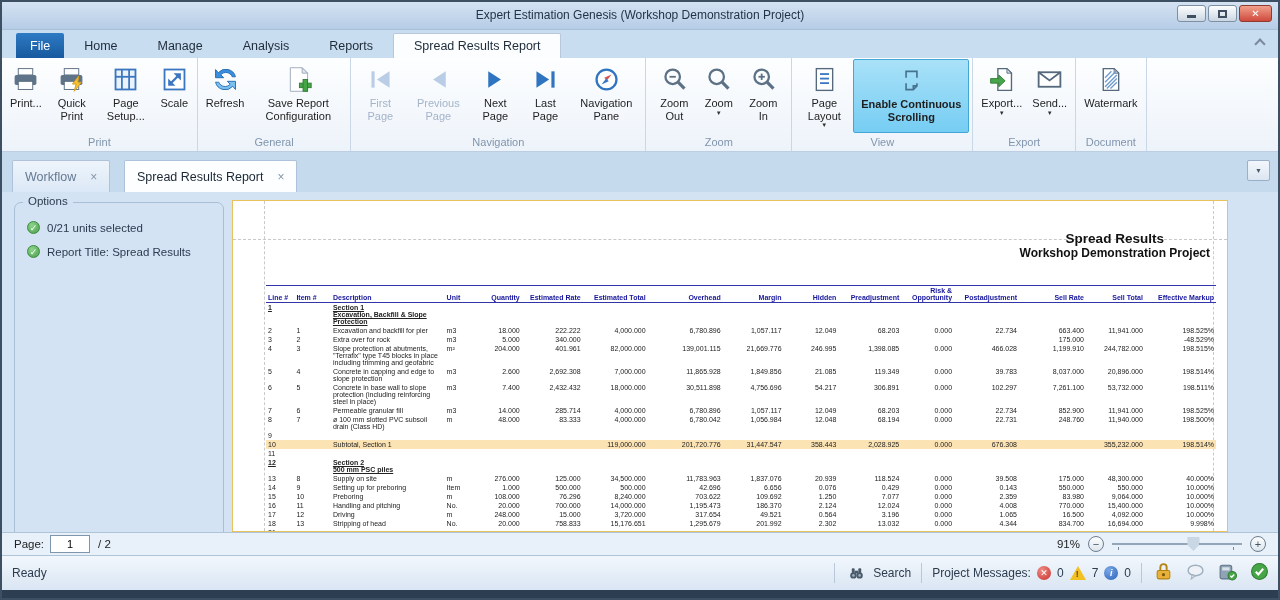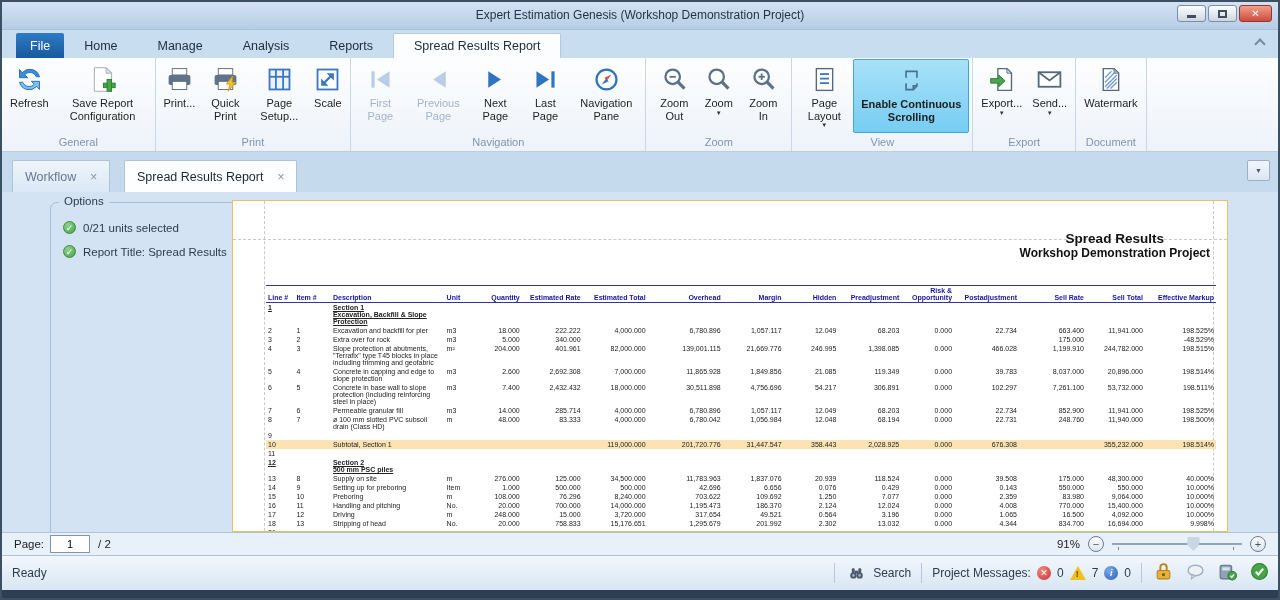--- a/index.html
+++ b/index.html
@@ -47,21 +47,21 @@
   .doctab.active { background:#fdfeff; color:#1c2835; }
   .doctab .tclose { margin-left:14px; color:#8496a9; font-size:12px; }
   .doctab-list-btn { position:absolute; right:8px; top:8px; width:23px; height:21px; border:1px solid #9ab0c8;
     border-radius:2px; background:linear-gradient(#f2f7fc,#dce6f1); display:flex; align-items:center; justify-content:center;
     font-size:7px; color:#4a5a6a; }
 
   
   .content { position:absolute; left:0; top:190px; width:100%; height:340px; background:#d3e3f4; overflow:hidden; }
 
   .options-panel { position:absolute; left:12px; top:10px; width:210px; height:392px;
-    border:1px solid #a8bfd6; border-radius:7px;margin-left:36px; }
+    border:1px solid #a8bfd6; border-radius:7px; }
   .options-title { position:absolute; top:-8px; left:8px; background:#d3e3f4; padding:0 5px; font-size:11.5px; color:#2c3c4e; }
   .opt-item { position:absolute; left:12px; display:flex; align-items:center; gap:7px; font-size:11.5px; color:#2c3c4e; }
   .check-circle { width:13px; height:13px; border-radius:50%; background:radial-gradient(circle at 35% 30%,#8ed48e,#4aa04a);
     border:1px solid #3c8a3c; color:#fff; font-size:9px; line-height:12px; text-align:center; flex:0 0 auto; }
   .change-btn { position:absolute; left:98px; bottom:10px; width:80px; height:21px;
     background:linear-gradient(#f7fafc,#dbe3ec); border:1px solid #8fa1b5; border-radius:2px;
     font-size:11px; color:#222; text-align:center; line-height:19px; }
 
   
   .page { position:absolute; left:230px; top:8px; width:996px; height:332px; background:#fff; border:1px solid #e9c25e; overflow:hidden; }
@@ -149,88 +149,88 @@
   </div>
   <div class="collapse-chev"></div>
 
   <div class="ribbon">
 
     <div class="rgroup">
       <div class="rbtns">
         <div class="rbtn">
           <span class="ric">
             <svg viewBox="0 0 32 32">
+                <rect x="8" y="4" width="16" height="7" fill="#fff" stroke="#55687c"></rect>
+                <rect x="4" y="11" width="24" height="11" rx="2" fill="#5f7488"></rect>
+                <rect x="8" y="18" width="16" height="9" fill="#fff" stroke="#55687c"></rect>
+              </svg>
+          </span>
+          <span class="rlbl" style="max-width:44px">Print...</span>
+        </div>
+        <div class="rbtn">
+          <span class="ric">
+            <svg viewBox="0 0 32 32">
+                <rect x="8" y="4" width="16" height="7" fill="#fff" stroke="#55687c"></rect>
+                <rect x="4" y="11" width="24" height="11" rx="2" fill="#5f7488"></rect>
+                <rect x="8" y="18" width="16" height="9" fill="#fff" stroke="#55687c"></rect>
+                <path d="M24 12l-7 9h4l-2 8 8-10h-4z" fill="#f5c332" stroke="#d69a19"></path>
+              </svg>
+          </span>
+          <span class="rlbl" style="max-width:40px">Quick Print</span>
+        </div>
+        <div class="rbtn">
+          <span class="ric">
+            <svg viewBox="0 0 32 32">
+                <rect x="5" y="5" width="22" height="22" fill="#eaf2fb" stroke="#3b76c0" stroke-width="2"></rect>
+                <line x1="12" y1="5" x2="12" y2="27" stroke="#3b76c0" stroke-width="2"></line>
+                <line x1="20" y1="5" x2="20" y2="27" stroke="#3b76c0" stroke-width="2"></line>
+                <line x1="5" y1="13" x2="27" y2="13" stroke="#3b76c0" stroke-width="2"></line>
+              </svg>
+          </span>
+          <span class="rlbl" style="max-width:48px">Page Setup...</span>
+        </div>
+        <div class="rbtn">
+          <span class="ric">
+            <svg viewBox="0 0 32 32">
+                <rect x="5" y="5" width="22" height="22" fill="#fff" stroke="#3b76c0" stroke-width="2"></rect>
+                <path d="M11 21L21 11" stroke="#3b76c0" stroke-width="2.5"></path>
+                <path d="M9 15v8h8z" fill="#3b76c0"></path>
+                <path d="M23 17V9h-8z" fill="#3b76c0"></path>
+              </svg>
+          </span>
+          <span class="rlbl" style="max-width:44px">Scale</span>
+        </div>
+      </div>
+      <div class="rglabel">Print</div>
+    </div>
+
+    <div class="rgroup">
+      <div class="rbtns">
+        <div class="rbtn">
+          <span class="ric">
+            <svg viewBox="0 0 32 32">
                 <path d="M27 13A11 11 0 0 0 8 8.5L5 5v9h9l-3.2-3.2A7.5 7.5 0 0 1 23.4 13z" fill="#3b8ede" stroke="#1f6ab1"></path>
                 <path d="M5 19a11 11 0 0 0 19 4.5l3 3.5v-9h-9l3.2 3.2A7.5 7.5 0 0 1 8.6 19z" fill="#7cc0f0" stroke="#1f6ab1"></path>
               </svg>
           </span>
           <span class="rlbl" style="max-width:52px">Refresh</span>
         </div>
         <div class="rbtn">
           <span class="ric">
             <svg viewBox="0 0 32 32">
                 <path d="M7 3h13l6 6v20H7z" fill="#fff" stroke="#9aa7b8"></path>
                 <path d="M20 3l6 6h-6z" fill="#dfe7f0" stroke="#9aa7b8"></path>
                 <rect x="17" y="20" width="13" height="5" fill="#46a546" stroke="#2e7d32"></rect>
                 <rect x="21" y="16" width="5" height="13" fill="#46a546" stroke="#2e7d32"></rect>
               </svg>
           </span>
           <span class="rlbl" style="max-width:88px">Save Report Configuration</span>
         </div>
       </div>
       <div class="rglabel">General</div>
-    </div>
-
-    <div class="rgroup">
-      <div class="rbtns">
-        <div class="rbtn">
-          <span class="ric">
-            <svg viewBox="0 0 32 32">
-                <rect x="8" y="4" width="16" height="7" fill="#fff" stroke="#55687c"></rect>
-                <rect x="4" y="11" width="24" height="11" rx="2" fill="#5f7488"></rect>
-                <rect x="8" y="18" width="16" height="9" fill="#fff" stroke="#55687c"></rect>
-              </svg>
-          </span>
-          <span class="rlbl" style="max-width:44px">Print...</span>
-        </div>
-        <div class="rbtn">
-          <span class="ric">
-            <svg viewBox="0 0 32 32">
-                <rect x="8" y="4" width="16" height="7" fill="#fff" stroke="#55687c"></rect>
-                <rect x="4" y="11" width="24" height="11" rx="2" fill="#5f7488"></rect>
-                <rect x="8" y="18" width="16" height="9" fill="#fff" stroke="#55687c"></rect>
-                <path d="M24 12l-7 9h4l-2 8 8-10h-4z" fill="#f5c332" stroke="#d69a19"></path>
-              </svg>
-          </span>
-          <span class="rlbl" style="max-width:40px">Quick Print</span>
-        </div>
-        <div class="rbtn">
-          <span class="ric">
-            <svg viewBox="0 0 32 32">
-                <rect x="5" y="5" width="22" height="22" fill="#eaf2fb" stroke="#3b76c0" stroke-width="2"></rect>
-                <line x1="12" y1="5" x2="12" y2="27" stroke="#3b76c0" stroke-width="2"></line>
-                <line x1="20" y1="5" x2="20" y2="27" stroke="#3b76c0" stroke-width="2"></line>
-                <line x1="5" y1="13" x2="27" y2="13" stroke="#3b76c0" stroke-width="2"></line>
-              </svg>
-          </span>
-          <span class="rlbl" style="max-width:48px">Page Setup...</span>
-        </div>
-        <div class="rbtn">
-          <span class="ric">
-            <svg viewBox="0 0 32 32">
-                <rect x="5" y="5" width="22" height="22" fill="#fff" stroke="#3b76c0" stroke-width="2"></rect>
-                <path d="M11 21L21 11" stroke="#3b76c0" stroke-width="2.5"></path>
-                <path d="M9 15v8h8z" fill="#3b76c0"></path>
-                <path d="M23 17V9h-8z" fill="#3b76c0"></path>
-              </svg>
-          </span>
-          <span class="rlbl" style="max-width:44px">Scale</span>
-        </div>
-      </div>
-      <div class="rglabel">Print</div>
     </div>
 
     <div class="rgroup">
       <div class="rbtns">
         <div class="rbtn disabled">
           <span class="ric">
             <svg viewBox="0 0 32 32">
                 <rect x="6" y="7" width="3.5" height="18" fill="#b9cde6"></rect>
                 <path d="M26 7L12 16l14 9z" fill="#b9cde6"></path>
               </svg>

